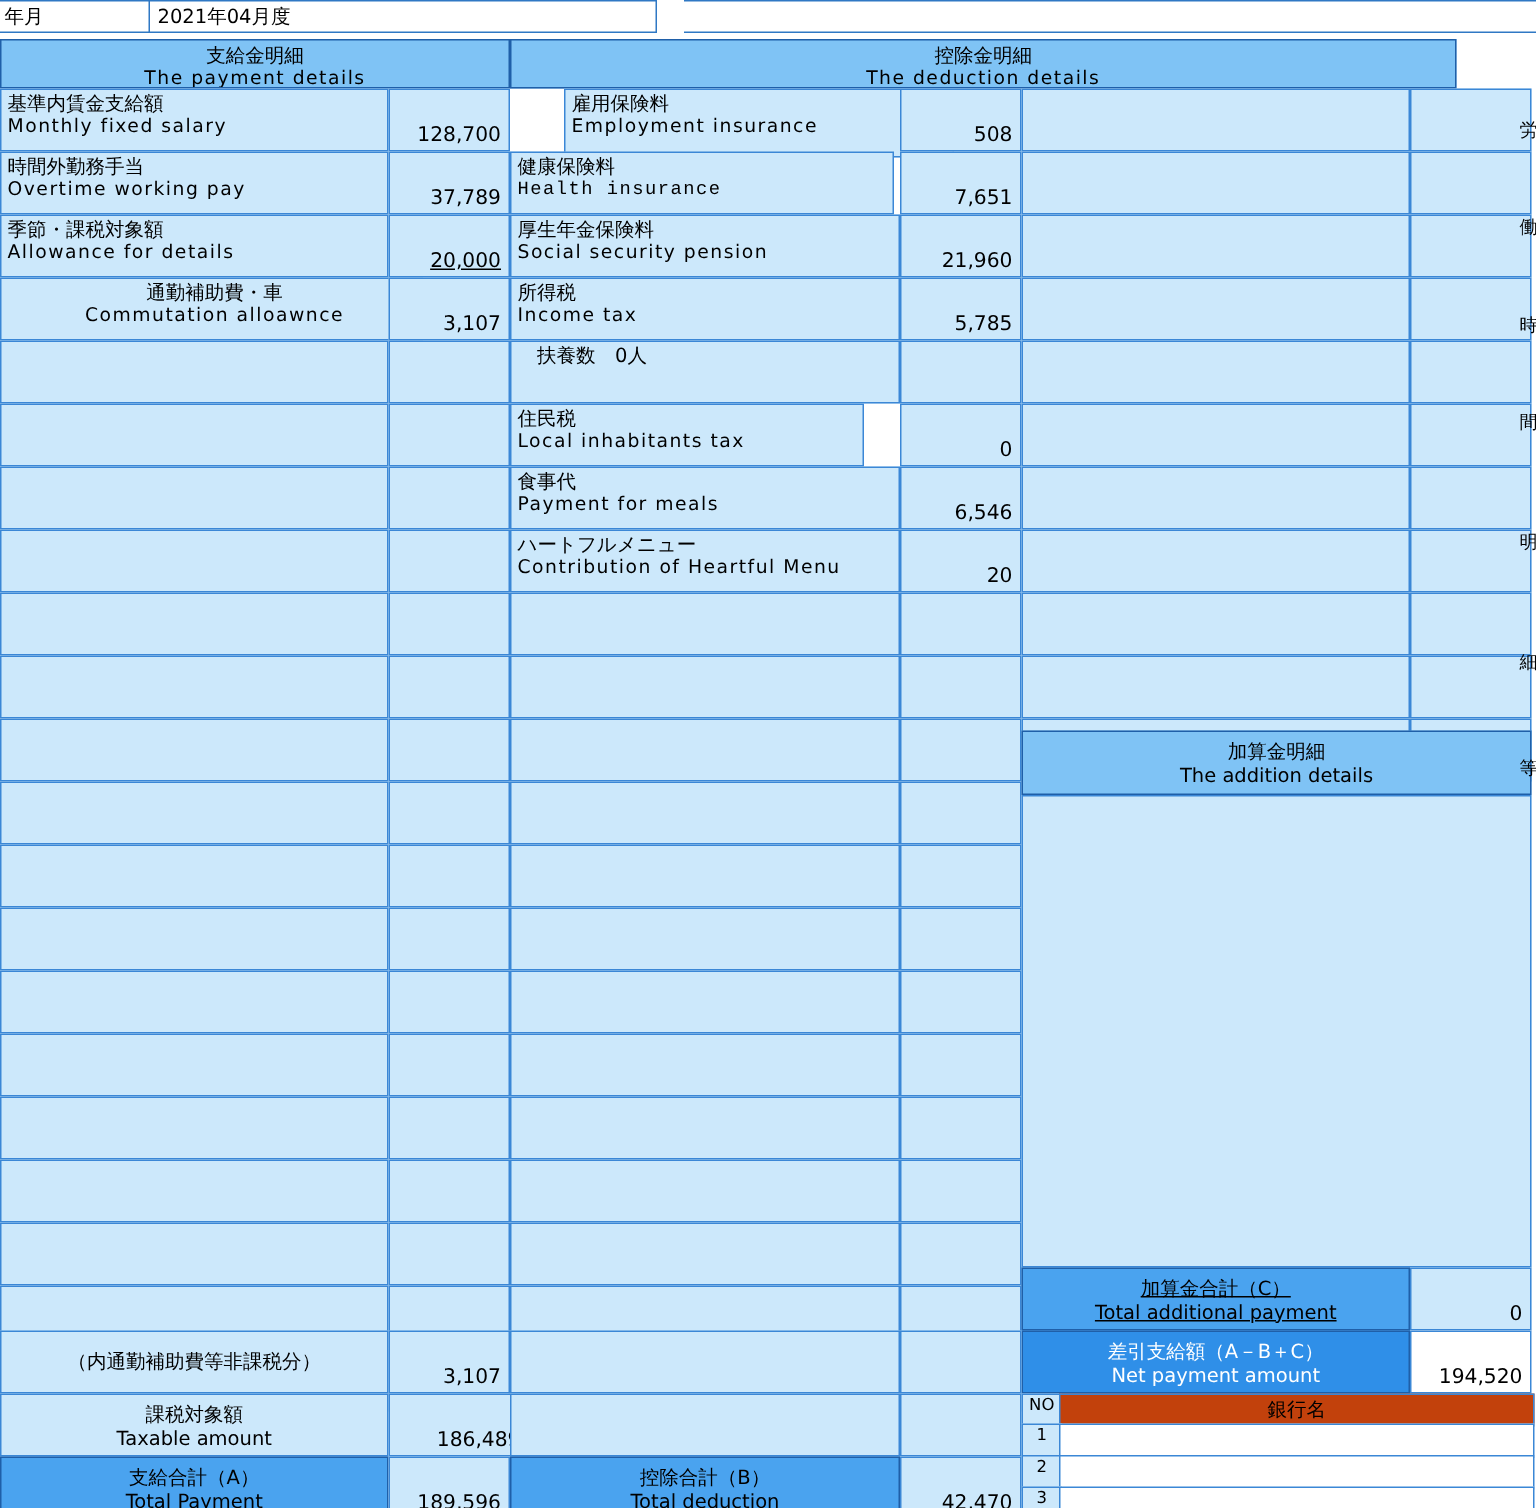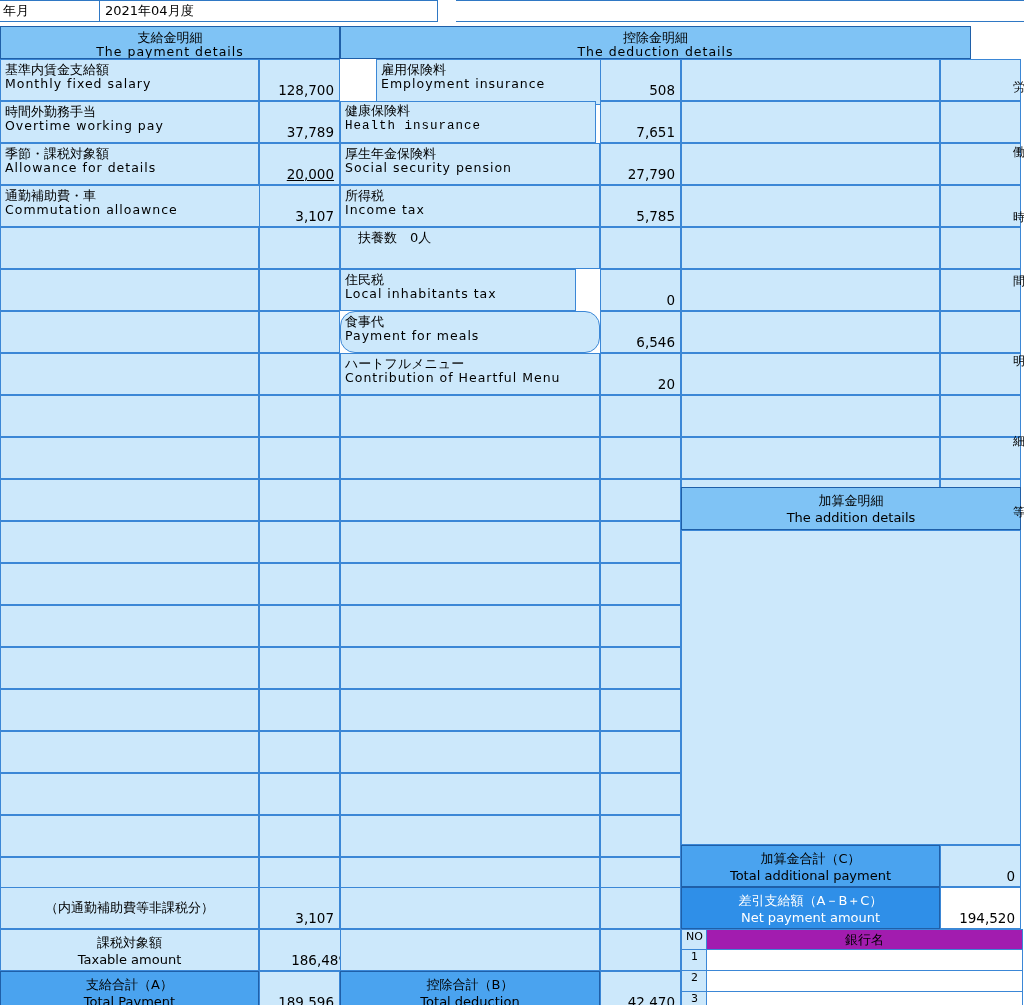--- a/index.html
+++ b/index.html
@@ -138,21 +138,21 @@
 
   .vtext {
     writing-mode: vertical-rl;
     text-orientation: upright;
     line-height: 1.05;
     font-size: 12px;
     letter-spacing: 0px;
   }
 
   .bank-hdr {
-    background: #a21caf;
+    background: #c2410c;
     border: 1px solid #3b87d6;
     text-align: center;
     font-size: 13px;
     display: flex;
     align-items: center;
     justify-content: center;
   }
   .bank-no {
     background: #cce8fb;
     border: 1px solid #3b87d6;
@@ -197,21 +197,21 @@
       <div class="cell nm" style="left: 0px; top: 75px; width: 259px; height: 42px;">
         <div>時間外勤務手当</div>
         <div class="en">Overtime working pay</div>
       </div>
       <div class="cell amt" style="left: 259px; top: 75px; width: 81px; height: 42px;">37,789</div>
       <div class="cell nm" style="left: 0px; top: 117px; width: 259px; height: 42px;">
         <div>季節・課税対象額</div>
         <div class="en">Allowance for details</div>
       </div>
       <div class="cell amt" style="left: 259px; top: 117px; width: 81px; height: 42px; text-decoration: underline;">20,000</div>
-      <div class="cell nm" style="left: 0px; top: 159px; width: 282px; height: 42px;">
+      <div class="cell nm" style="left: 0px; top: 159px; width: 282px; height: 42px; text-align: center;">
         <div>通勤補助費・車</div>
         <div class="en">Commutation alloawnce</div>
       </div>
       <div class="cell amt" style="left: 259px; top: 159px; width: 81px; height: 42px;">3,107</div>
       <div class="cell nm" style="left: 0px; top: 201px; width: 259px; height: 42px;">
         <div></div>
         <div class="en"></div>
       </div>
       <div class="cell amt" style="left: 259px; top: 201px; width: 81px; height: 42px;"></div>
       <div class="cell nm" style="left: 0px; top: 243px; width: 259px; height: 42px;">
@@ -304,37 +304,37 @@
       <div class="cell amt" style="left: 600px; top: 33px; width: 81px; height: 42px;">508</div>
       <div class="cell nm" style="left: 340px; top: 75px; width: 256px; height: 42px; font-family: Liberation Mono, monospace;">
         <div>健康保険料</div>
         <div class="en">Health insurance</div>
       </div>
       <div class="cell amt" style="left: 600px; top: 75px; width: 81px; height: 42px;">7,651</div>
       <div class="cell nm" style="left: 340px; top: 117px; width: 260px; height: 42px;">
         <div>厚生年金保険料</div>
         <div class="en">Social security pension</div>
       </div>
-      <div class="cell amt" style="left: 600px; top: 117px; width: 81px; height: 42px;">27,790</div>
+      <div class="cell amt" style="left: 600px; top: 117px; width: 81px; height: 42px;">21,960</div>
       <div class="cell nm" style="left: 340px; top: 159px; width: 260px; height: 42px;">
         <div>所得税</div>
         <div class="en">Income tax</div>
       </div>
       <div class="cell amt" style="left: 600px; top: 159px; width: 81px; height: 42px;">5,785</div>
       <div class="cell nm" style="left: 340px; top: 201px; width: 260px; height: 42px;">
         <div>　扶養数　0人</div>
         <div class="en"></div>
       </div>
       <div class="cell amt" style="left: 600px; top: 201px; width: 81px; height: 42px;"></div>
       <div class="cell nm" style="left: 340px; top: 243px; width: 236px; height: 42px;">
         <div>住民税</div>
         <div class="en">Local inhabitants tax</div>
       </div>
       <div class="cell amt" style="left: 600px; top: 243px; width: 81px; height: 42px;">0</div>
-      <div class="cell nm" style="left: 340px; top: 285px; width: 260px; height: 42px; border-radius: 15px;">
+      <div class="cell nm" style="left: 340px; top: 285px; width: 260px; height: 42px;">
         <div>食事代</div>
         <div class="en">Payment for meals</div>
       </div>
       <div class="cell amt" style="left: 600px; top: 285px; width: 81px; height: 42px;">6,546</div>
       <div class="cell nm" style="left: 340px; top: 327px; width: 260px; height: 42px;">
         <div>ハートフルメニュー</div>
         <div class="en">Contribution of Heartful Menu</div>
       </div>
       <div class="cell amt" style="left: 600px; top: 327px; width: 81px; height: 42px;">20</div>
       <div class="cell nm" style="left: 340px; top: 369px; width: 260px; height: 42px;">
@@ -431,21 +431,21 @@
 
   <div class="cell addition-hdr" style="left:681px; top:461px; width:340px; height:43px;
        display:flex; flex-direction:column; align-items:center; justify-content:center;">
     <div>加算金明細</div>
     <div class="en">The addition details</div>
   </div>
 
   <div class="cell" style="left:681px; top:504px; width:340px; height:315px;"></div>
 
   <div class="cell addition-total" style="left:681px; top:819px; width:259px; height:42px;
-       display:flex; flex-direction:column; align-items:center; justify-content:center;">
+       display:flex; flex-direction:column; align-items:center; justify-content:center;text-decoration:underline;">
     <div>加算金合計（C）</div>
     <div class="en">Total additional payment</div>
   </div>
   <div class="cell amt" style="left:940px; top:819px; width:81px; height:42px; background:#cce8fb;">0</div>
 
   <div class="cell net-row" style="left:681px; top:861px; width:259px; height:42px;
        display:flex; flex-direction:column; align-items:center; justify-content:center;">
     <div>差引支給額（A－B＋C）</div>
     <div class="en">Net payment amount</div>
   </div>

